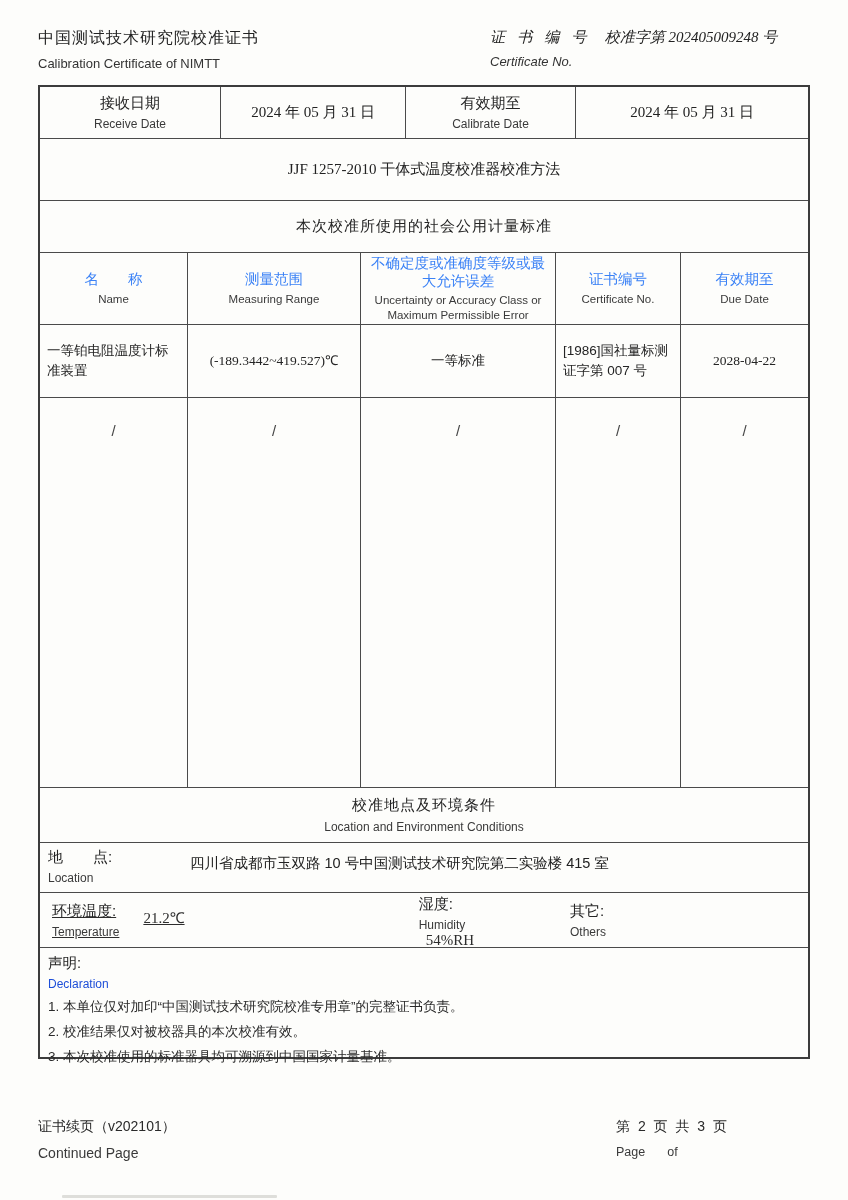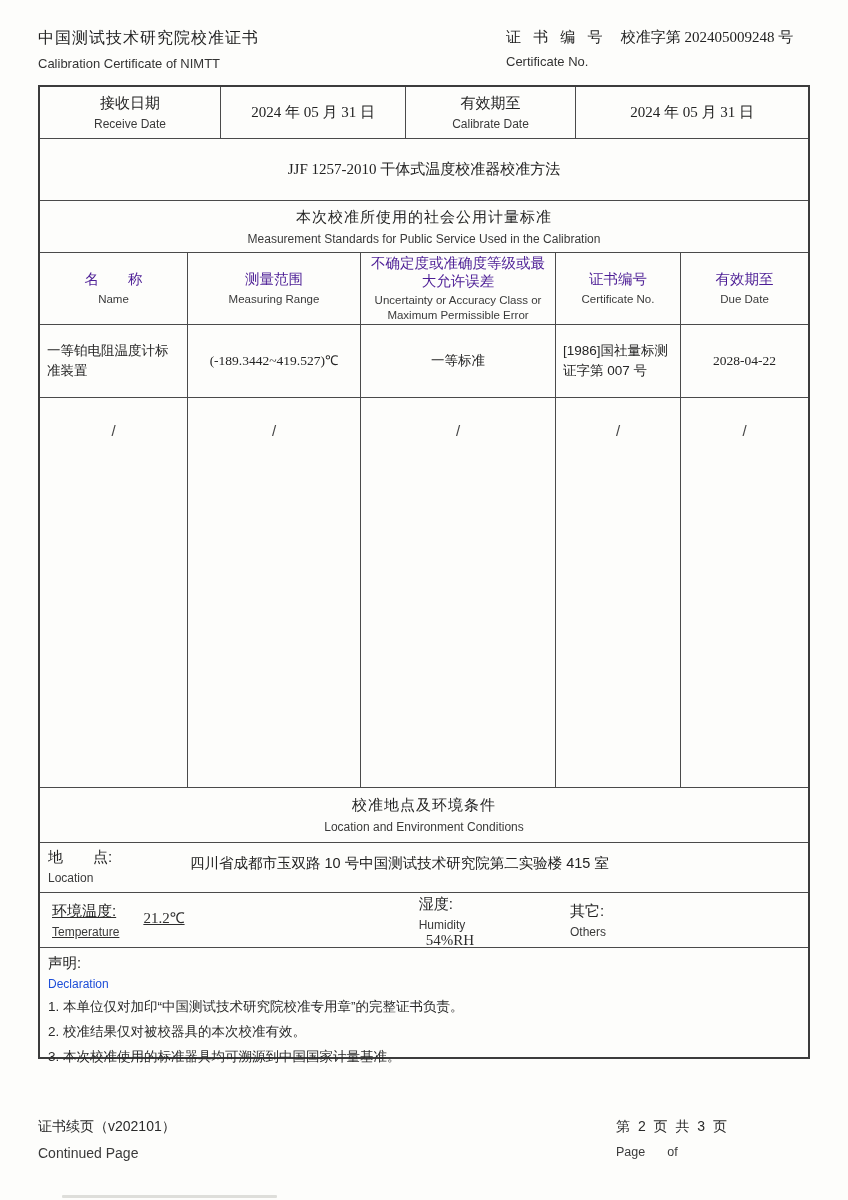--- a/index.html
+++ b/index.html
@@ -8,21 +8,21 @@
     background:#fdfdfb; color:#2d2d2d;
     font-family:"Liberation Sans", sans-serif;
     overflow:hidden;
   }
   .serif { font-family:"Liberation Serif", serif; }
 
   
   .tophdr { position:absolute; top:28px; left:38px; right:38px; }
   .tophdr .cn-title { font-size:16px; letter-spacing:1px; color:#222; }
   .tophdr .en-title { font-size:13px; margin-top:7px; color:#333; }
-  .certno { position:absolute; top:0; left:468px; }
+  .certno { position:absolute; top:0; left:452px;font-style:italic; }
   .certno .row1 { font-size:15px; color:#222; }
   .certno .lab  { letter-spacing:4px; margin-right:10px; }
   .certno .en   { font-size:13px; margin-top:7px; color:#333; }
 
   
   .doc-table {
     position:absolute; left:38px; top:85px; width:772px;
     border:2px solid #3c3c3c;
     box-sizing:border-box;
     background:#fdfdfb;
@@ -49,21 +49,21 @@
   .r-refhead { height:48px; }
   .r-refbody { height:62px; }
   .r-stdhead { height:52px; }
 
   
   .r-colhead { height:72px; }
   .r-data1   { height:73px; }
   .r-data2   { height:390px; }
   .c-s1 { width:147px; } .c-s2 { width:173px; } .c-s3 { width:195px; }
   .c-s4 { width:125px; } .c-s5 { flex:1; }
-  .colhead-cn { font-size:14.5px; color:#4c1d95; line-height:1.25; }
+  .colhead-cn { font-size:14.5px; color:#3b82f6; line-height:1.25; }
   .colhead-en { font-size:11.5px; color:#3a3a3a; margin-top:3px; line-height:1.3; }
   .cell-cn { font-size:13.5px; line-height:1.45; color:#242424; }
   .cell-left { align-items:flex-start; text-align:left; padding-left:7px; padding-right:6px; }
   .top-slash { justify-content:flex-start; padding-top:24px; font-size:15px; color:#444; }
 
   
   .r-envhead { height:55px; }
   .r-loc     { height:50px; align-items:stretch; }
   .loc-label { width:120px; border-left:none; align-items:flex-start; text-align:left; padding:5px 0 0 8px; justify-content:flex-start; }
   .loc-label .lab-cn { letter-spacing:0; }
@@ -132,21 +132,20 @@
 
     <div class="trow r-refbody">
       <div class="tcell" style="flex:1">
         <div class="val serif">JJF 1257-2010  干体式温度校准器校准方法</div>
       </div>
     </div>
 
     <div class="trow r-stdhead">
       <div class="tcell" style="flex:1">
         <div class="sec-cn">本次校准所使用的社会公用计量标准</div>
-        <div class="sec-en">Measurement Standards for Public Service Used in the Calibration</div>
       </div>
     </div>
 
     <div class="trow r-colhead">
       <div class="tcell c-s1">
         <div class="colhead-cn">名　　称</div>
         <div class="colhead-en">Name</div>
       </div>
       <div class="tcell c-s2">
         <div class="colhead-cn">测量范围</div>

